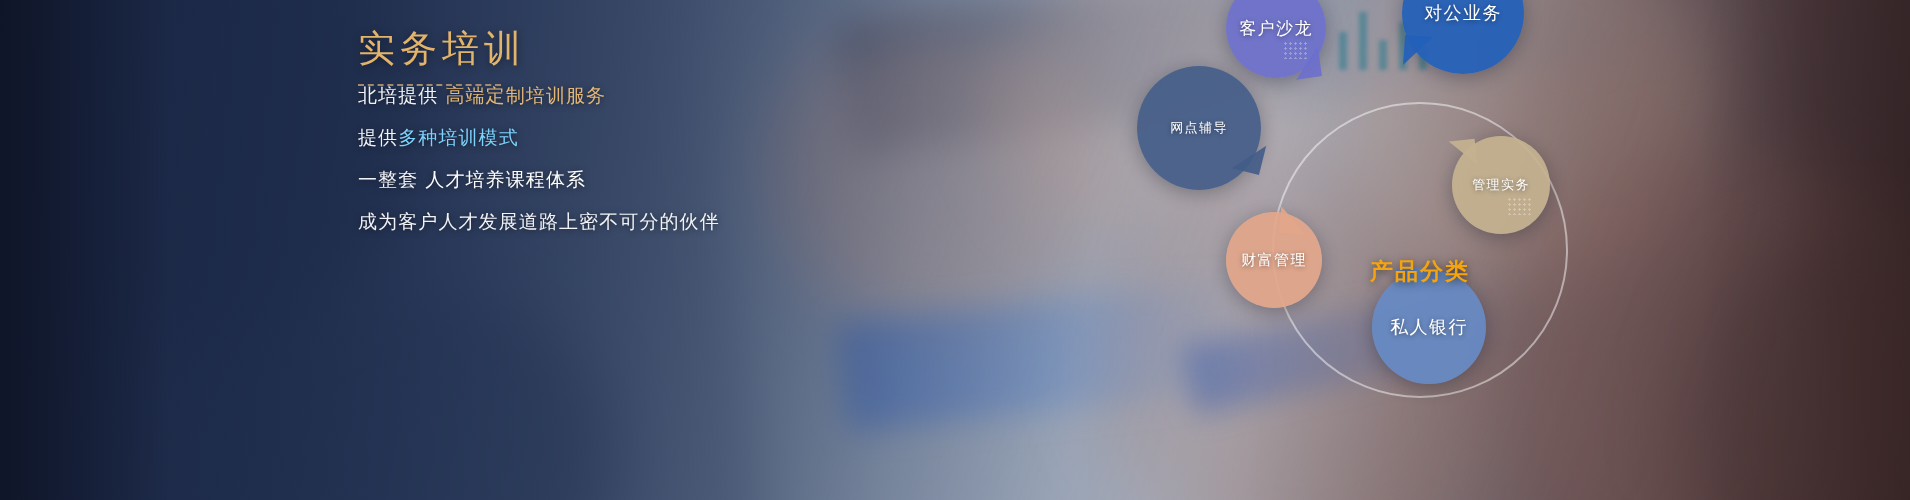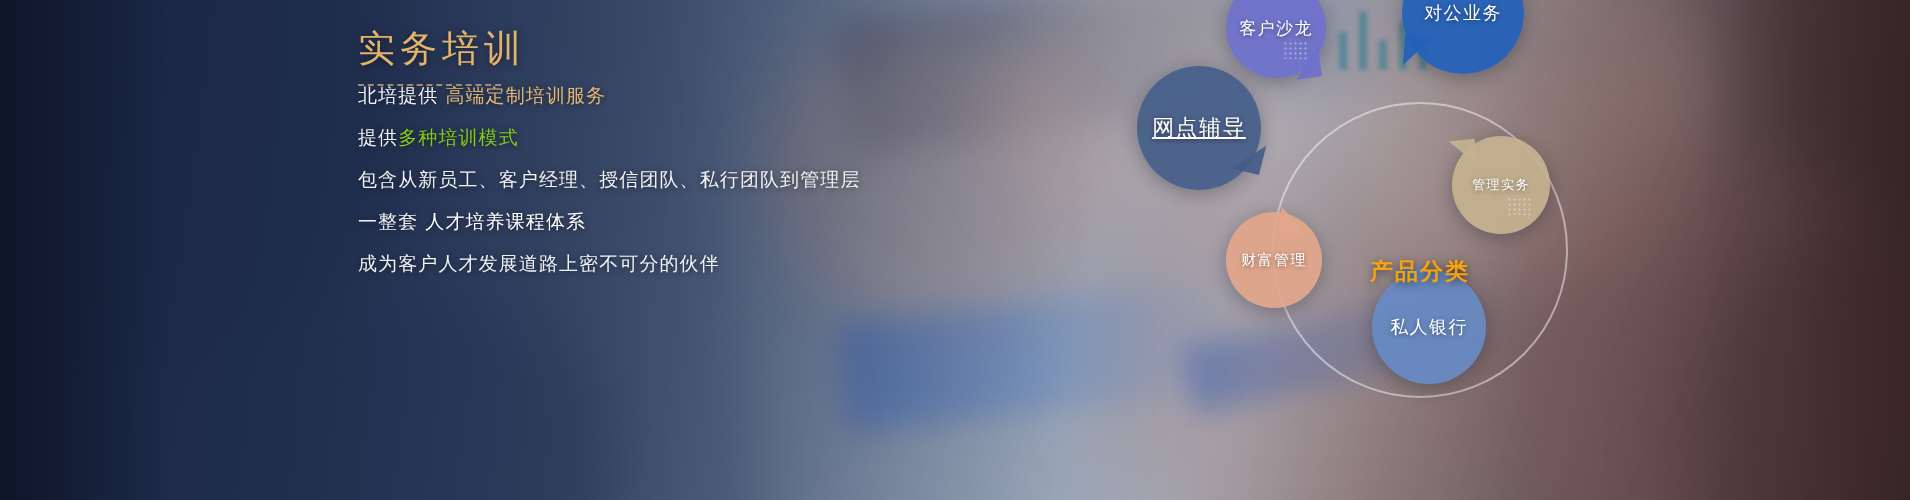--- a/index.html
+++ b/index.html
@@ -218,22 +218,21 @@
     right:14px;top:-4px;
     border-width:26px 0 0 28px;
     border-color:transparent transparent transparent rgba(226,166,138,.92);
     transform:rotate(6deg);
   }
 
   
   .n-branch{
     left:-3px;top:96px;width:124px;height:124px;
     background:rgba(66,92,136,.90);
-    font-size:22px;
-    text-decoration:underline;
+    font-size:13px;
   }
   .n-branch::after{
     right:-2px;bottom:18px;
     border-width:0 0 30px 28px;
     border-color:transparent transparent rgba(66,92,136,.90) transparent;
     transform:rotate(14deg);
   }
 
   .center-label{
     position:absolute;left:50%;top:50%;
@@ -274,22 +273,21 @@
     <div class="bg-wash"></div>
     <div class="bg-edge-l"></div>
     <div class="bg-edge-r"></div>
   </div>
 
   <div class="copy">
     <h1 class="title" style="color: rgb(226, 179, 107);">实务培训</h1>
     <div class="title-rule"></div>
     <div class="lines">
       <div class="line"><span>北培提供</span><span class="sp"></span><span class="hl" style="color: rgb(227, 183, 120);">高端定制培训服务</span></div>
-      <div class="line"><span>提供</span><span class="hl" style="color: #84cc16;">多种培训模式</span></div>
-      <div class="line"><span>包含从新员工、客户经理、授信团队、私行团队到管理层</span></div>
+      <div class="line"><span>提供</span><span class="hl" style="color: #7dd3fc;">多种培训模式</span></div>
       <div class="line"><span>一整套</span><span class="sp"></span><span class="hl" style="color: #ffffff;">人才培养课程体系</span></div>
       <div class="line"><span>成为客户人才发展道路上密不可分的伙伴</span></div>
     </div>
   </div>
 
   <div class="diagram">
     <div class="ring"></div>
 
     <div class="node n-salon" style="--node-color: #6b6ece;">
       <span>客户沙龙</span>

